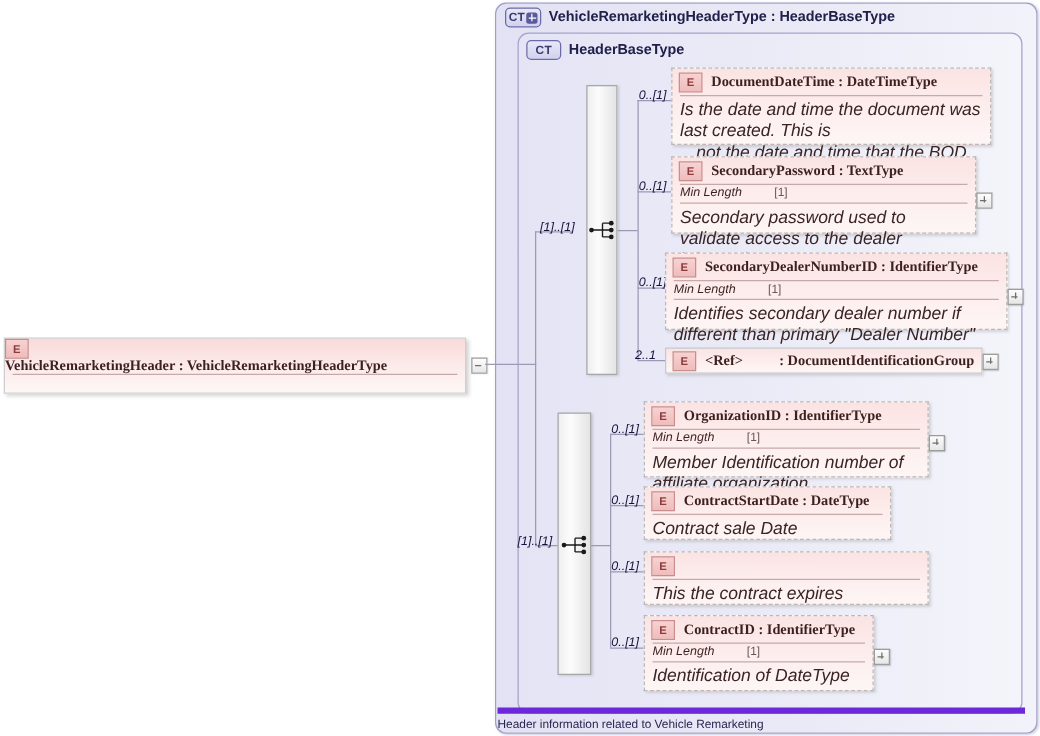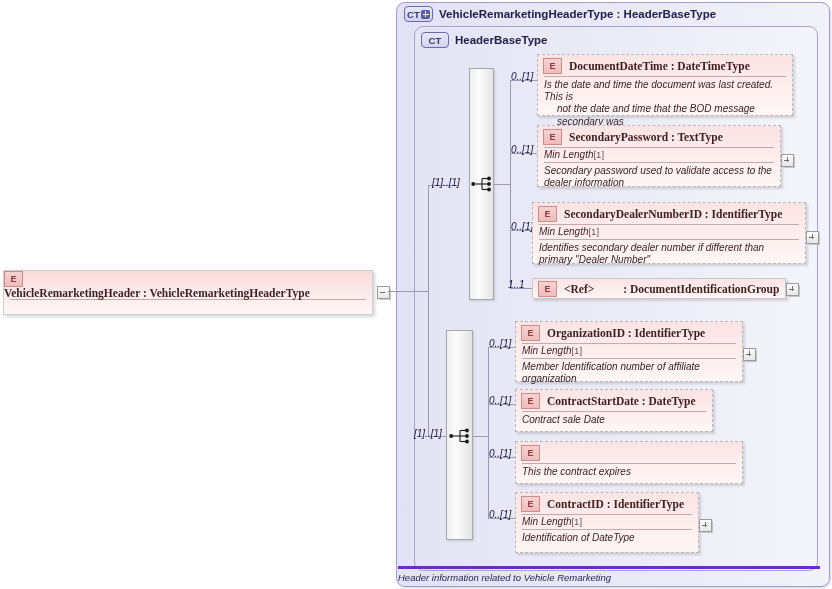--- a/index.html
+++ b/index.html
@@ -72,28 +72,28 @@
     background:linear-gradient(to bottom,#f7d2d2,#efbcbc);
     color:#8d3b3b;font-size:9px;font-weight:bold;
     display:flex;align-items:center;justify-content:center;
     letter-spacing:.2px;
   }
   .e-name{
     font-size:11.5px;font-weight:bold;color:#3c1f1f;white-space:nowrap;font-family:Liberation Serif, serif;
   }
   .e-sep{height:1px;background:#c8a9a9;margin:0 6px;}
   .facet{
-    display:flex;align-items:baseline;gap:0;
+    display:flex;align-items:baseline;gap:26px;
     padding:1px 6px 2px 6px;
     font-size:10px;font-style:italic;color:#3c1f1f;
   }
   .facet .fv{font-style:normal;font-size:9.5px;color:#6b5555;}
   .edoc{
     padding:2px 6px 3px 6px;
-    font-size:10px;font-style:italic;color:#3a2424;line-height:1.22;
+    font-size:14px;font-style:italic;color:#3a2424;line-height:1.22;
   }
   .edoc .ind{display:block;padding-left:13px;}
 
   
   .main-el{
     left:3px;top:270px;width:370px;height:45px;
     background:linear-gradient(to bottom,#fadada 0%, #fceaea 50%, #fdf7f6 100%);
     border:1px solid #cfcfcf;
     box-shadow:2px 2px 3px rgba(150,150,150,.4);
   }
@@ -124,23 +124,23 @@
     background:linear-gradient(to bottom,#fdfdfd,#e6e6e6);
     box-shadow:.5px .5px 1px rgba(150,150,150,.5);
   }
   .expbox:before,.expbox:after{content:"";position:absolute;background:#6f6f6f;}
   .expbox:before{left:2px;top:4.5px;width:5px;height:1px;}
   .expbox.plus:after{left:4.5px;top:2px;width:1px;height:5px;}
 
   
   .ct-foot{
     position:absolute;left:398px;top:566px;width:422px;
-    border-top:3px solid #6d28d9;
+    border-top:5px solid #6d28d9;
     padding-top:3px;
-    font-size:9.5px;font-style:italic;color:#262650;
+    font-size:9.5px;color:#262650;
   }
 </style>
 </head>
 <body>
 
 <div id="stage">
 
   <div class="abs ct-outer"></div>
   <div class="abs ct-inner"></div>
 
@@ -240,21 +240,21 @@
     </div>
     <div class="e-sep"></div>
     <div class="edoc">
       <span>Identifies secondary dealer number if different than</span>
       <span>primary "Dealer Number"</span>
     </div>
   </div>
   <div class="expbox plus" style="left:806px;top:231px;"></div>
 
   <div class="ln h" style="left:510px;top:288px;width:22px;"></div>
-  <span class="card" style="left:508px;top:279px;">1..1</span>
+  <span class="card" style="left:508px;top:279px;">2..1</span>
   <div class="abs ebox solid" style="left:532px;top:278px;width:254px;height:21px;">
     <div class="row1" style="padding-top:2px;">
       <span class="e-badge">E</span>
       <span class="e-name">&lt;Ref&gt;</span>
       <span class="e-name" style="margin-left:22px;">: DocumentIdentificationGroup</span>
     </div>
   </div>
   <div class="expbox plus" style="left:786px;top:283px;"></div>
 
   <div class="abs seqbar" style="left:446px;top:330px;width:27px;height:210px;"></div>

